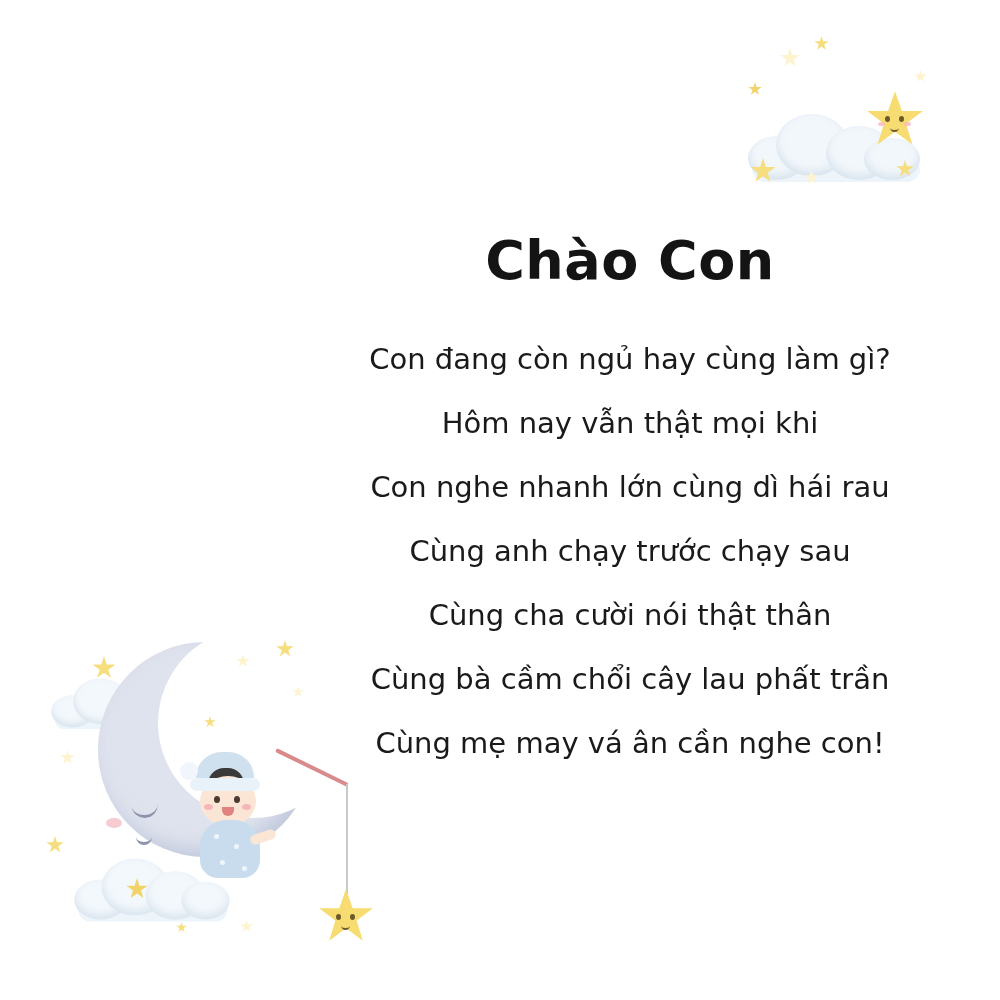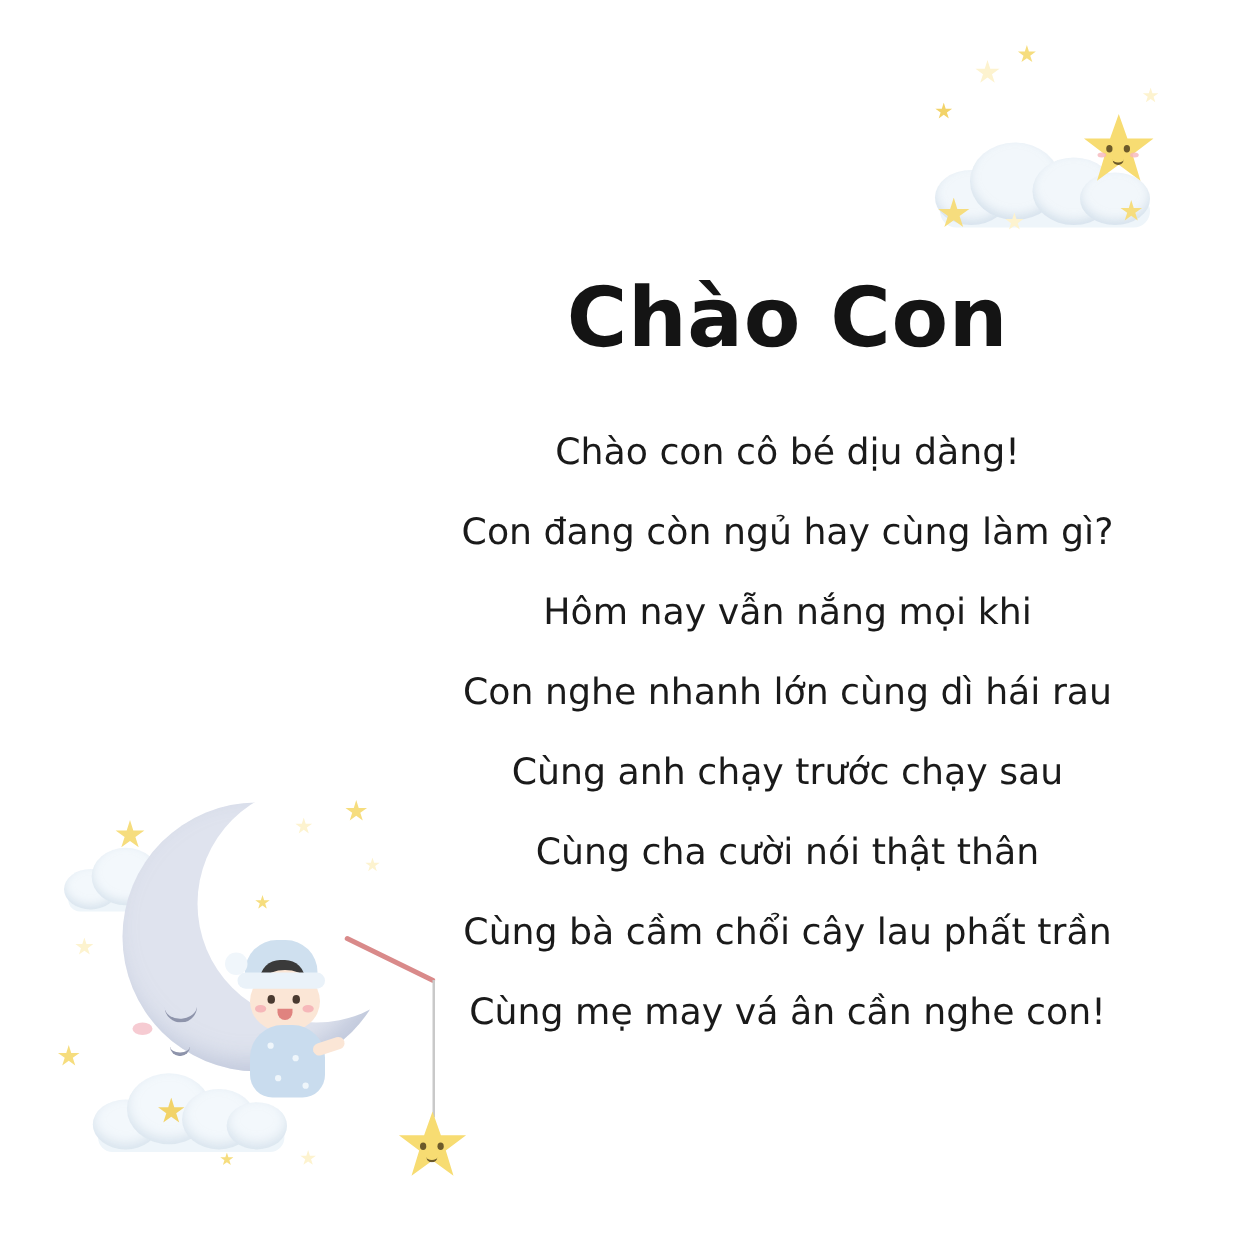--- a/index.html
+++ b/index.html
@@ -19,25 +19,25 @@
   
   .poem-wrap {
     position: absolute;
     left: 320px;
     top: 215px;
     width: 620px;
     text-align: center;
   }
   .poem-title {
     font-family: "DejaVu Sans", sans-serif;
-    font-size: 66px;
+    font-size: 54px;
     font-weight: 700;
     letter-spacing: 0.5px;
     color: #141414;
-    margin: 4px 0 55px 0;
+    margin: 16px 0 55px 0;
     line-height: 1.1;
   }
   .poem-line {
     font-family: "DejaVu Sans", sans-serif;
     font-size: 29px;
     font-weight: 400;
     color: #1a1a1a;
     line-height: 1.0;
     margin: 0 0 35px 0;
     white-space: nowrap;
@@ -267,23 +267,22 @@
     <div class="eye l"></div>
     <div class="eye r"></div>
     <div class="mouth"></div>
     <div class="blush l"></div>
     <div class="blush r"></div>
   </div>
 </div>
 
 <div class="poem-wrap">
   <h1 class="poem-title">Chào Con</h1>
-  <p class="poem-line">Chào con cô bé dịu dàng!</p>
   <p class="poem-line">Con đang còn ngủ hay cùng làm gì?</p>
-  <p class="poem-line">Hôm nay vẫn nắng mọi khi</p>
+  <p class="poem-line">Hôm nay vẫn thật mọi khi</p>
   <p class="poem-line">Con nghe nhanh lớn cùng dì hái rau</p>
   <p class="poem-line">Cùng anh chạy trước chạy sau</p>
   <p class="poem-line">Cùng cha cười nói thật thân</p>
   <p class="poem-line">Cùng bà cầm chổi cây lau phất trần</p>
   <p class="poem-line">Cùng mẹ may vá ân cần nghe con!</p>
 </div>
 
 <div class="decor-bottomleft">
 
   <div class="cloud-bl c1">

